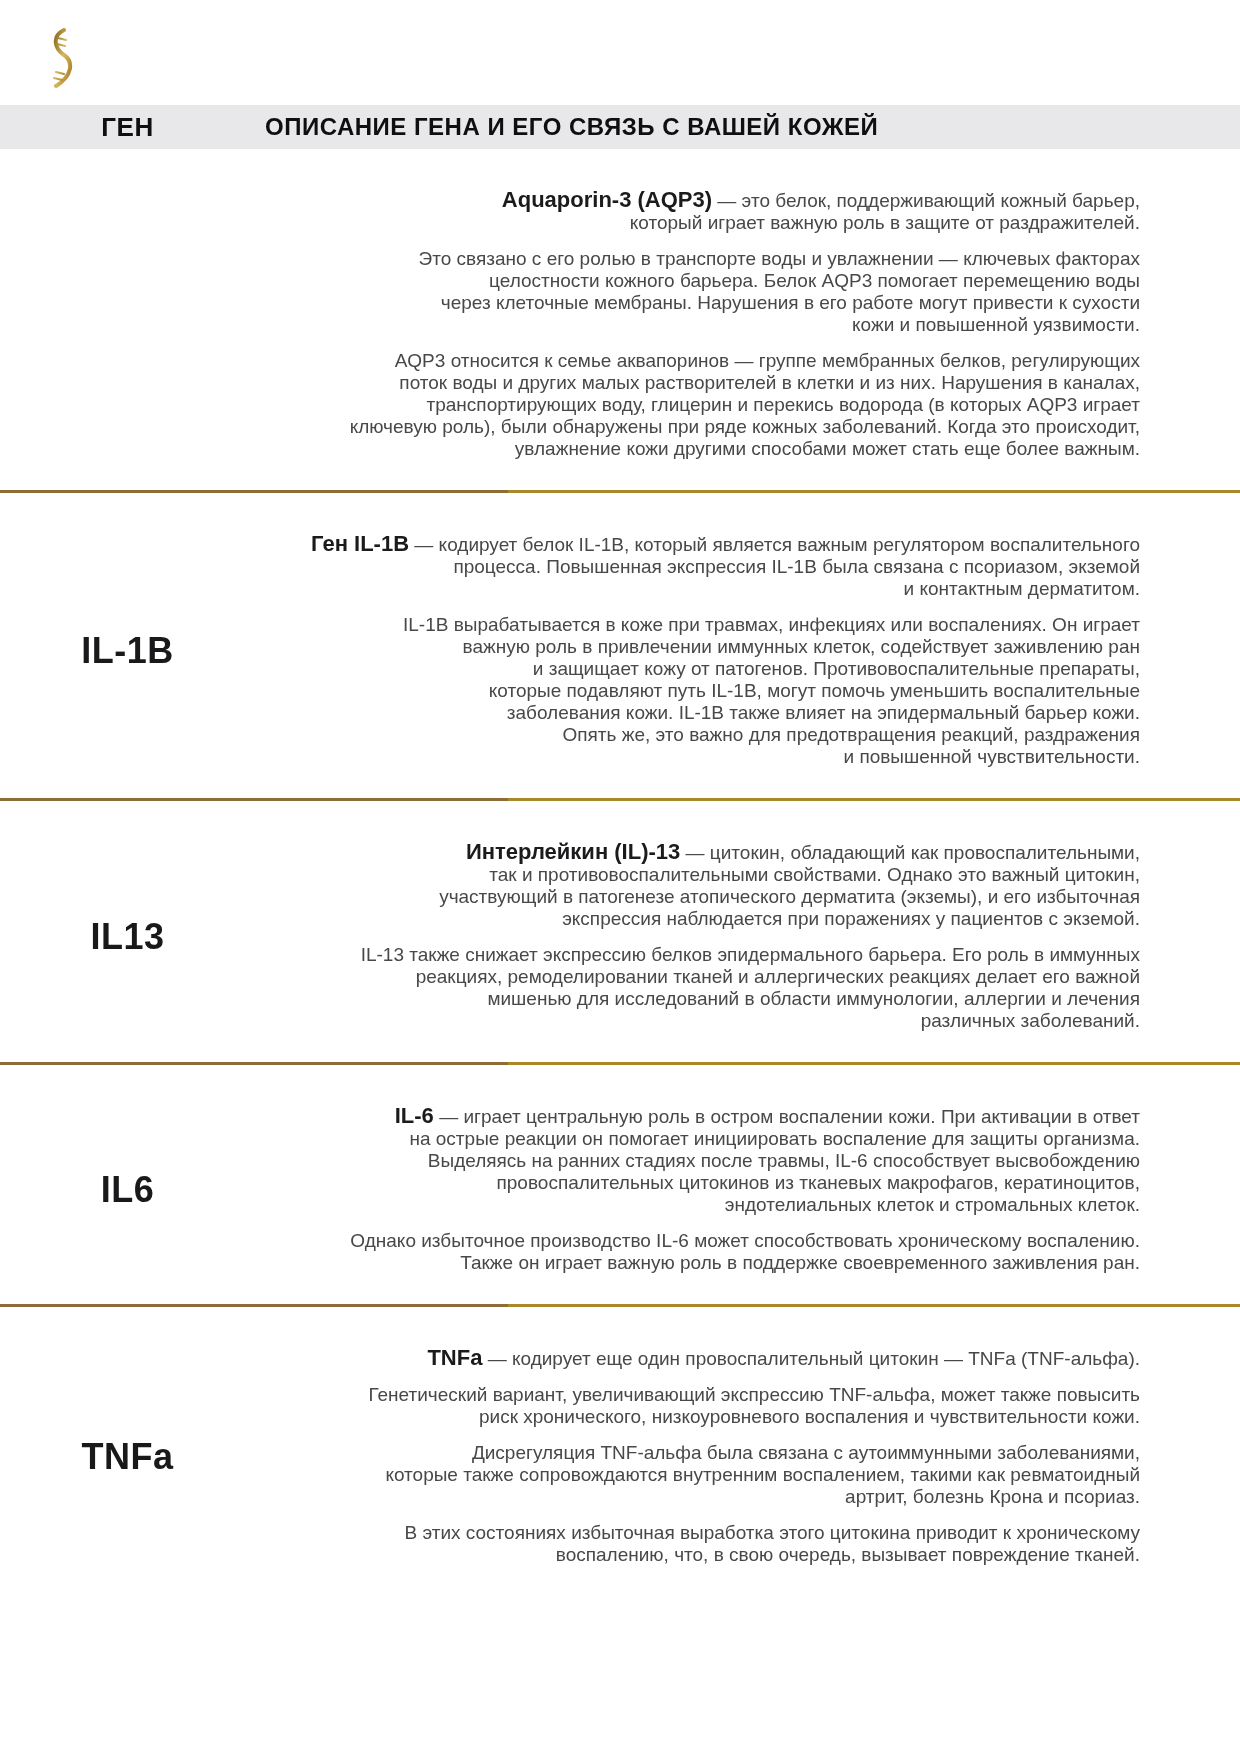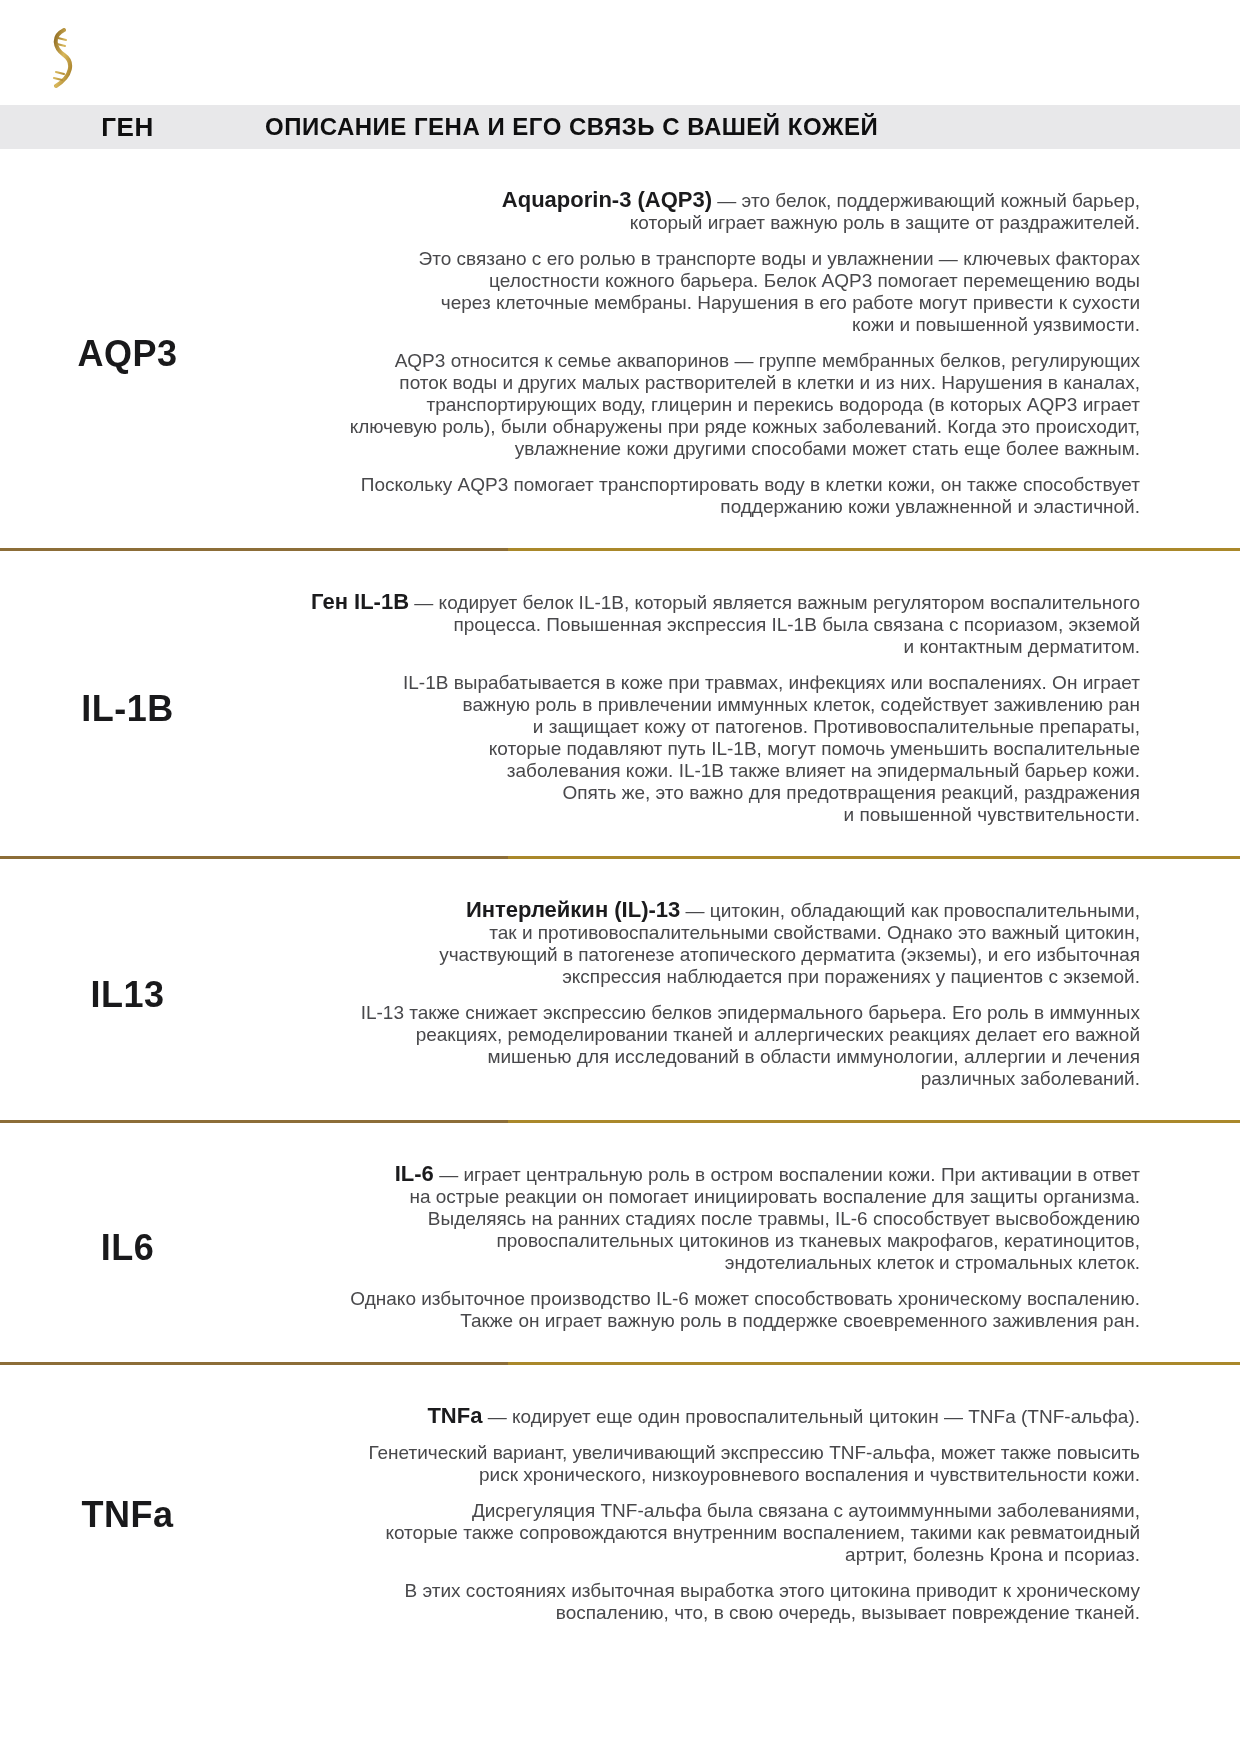--- a/index.html
+++ b/index.html
@@ -97,37 +97,32 @@
     <path d="M14 10 L22 12 M13 16 L21 18 M12 44 L20 46 M10 50 L18 52" stroke="url(#gold)" stroke-width="2" stroke-linecap="round"></path>
   </svg>
 </div>
 
 <div class="table-header">
   <div class="gene-h">ГЕН</div>
   <div class="desc-h">ОПИСАНИЕ ГЕНА И ЕГО СВЯЗЬ С ВАШЕЙ КОЖЕЙ</div>
 </div>
 
 <section class="row">
-  <div class="gene-col">
-    <div class="gene-label">AQP3</div>
-  </div>
   <div class="desc-col">
     <p class="para lead"><span class="term">Aquaporin-3 (AQP3)</span><span> — это белок, поддерживающий кожный барьер,
 который играет важную роль в защите от раздражителей.</span></p>
     <p class="para">Это связано с его ролью в транспорте воды и увлажнении — ключевых факторах
 целостности кожного барьера. Белок AQP3 помогает перемещению воды
 через клеточные мембраны. Нарушения в его работе могут привести к сухости
 кожи и повышенной уязвимости.</p>
     <p class="para">AQP3 относится к семье аквапоринов — группе мембранных белков, регулирующих
 поток воды и других малых растворителей в клетки и из них. Нарушения в каналах,
 транспортирующих воду, глицерин и перекись водорода (в которых AQP3 играет
 ключевую роль), были обнаружены при ряде кожных заболеваний. Когда это происходит,
 увлажнение кожи другими способами может стать еще более важным.</p>
-    <p class="para">Поскольку AQP3 помогает транспортировать воду в клетки кожи, он также способствует
-поддержанию кожи увлажненной и эластичной.</p>
   </div>
 </section>
 <div class="divider"></div>
 
 <section class="row">
   <div class="gene-col">
     <div class="gene-label">IL-1B</div>
   </div>
   <div class="desc-col">
     <p class="para lead"><span class="term">Ген IL-1B</span><span> — кодирует белок IL-1B, который является важным регулятором воспалительного

